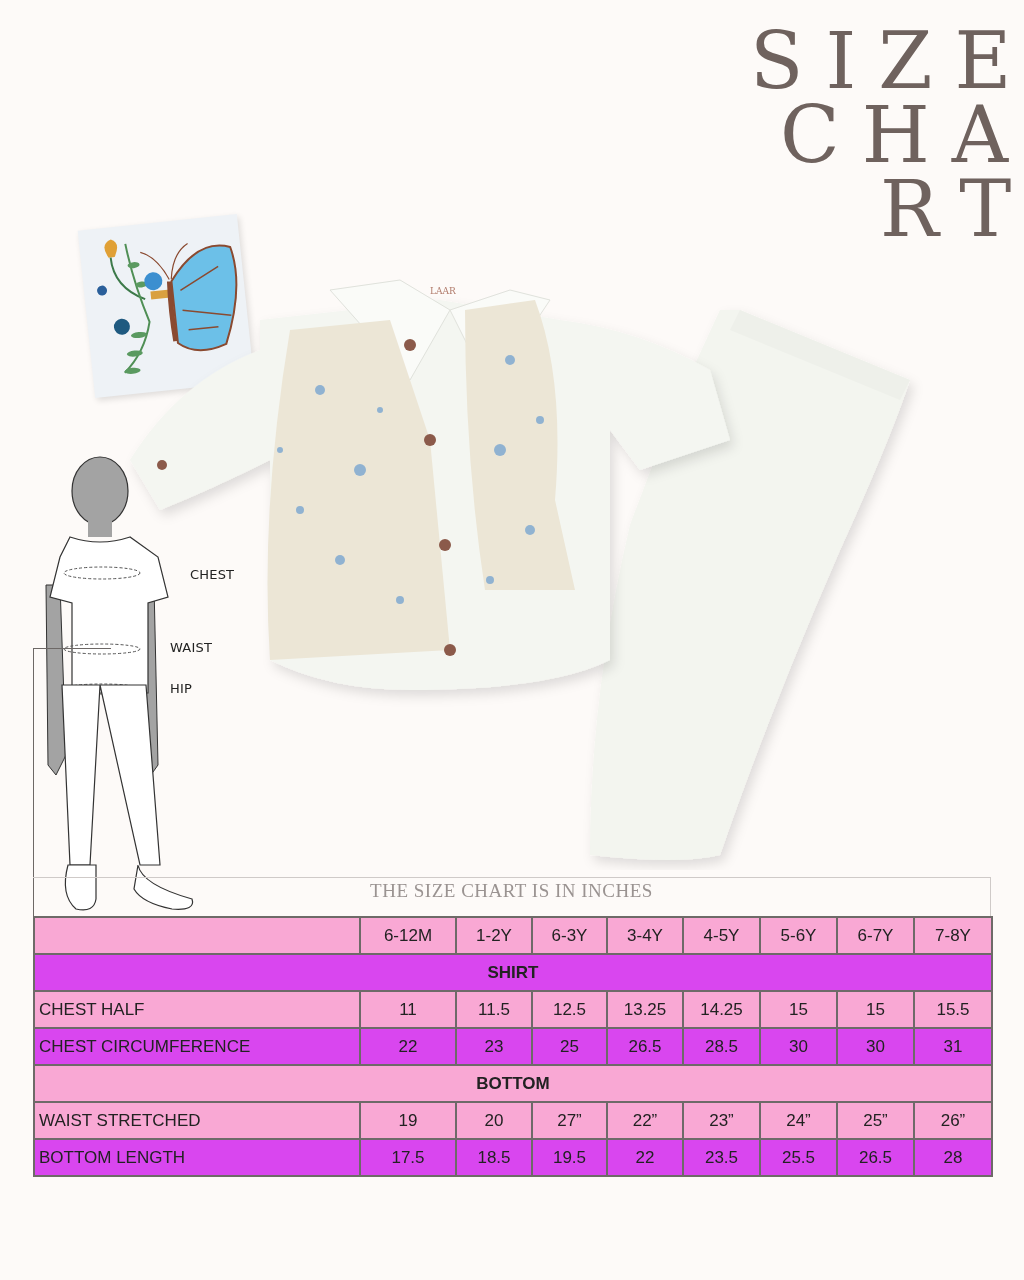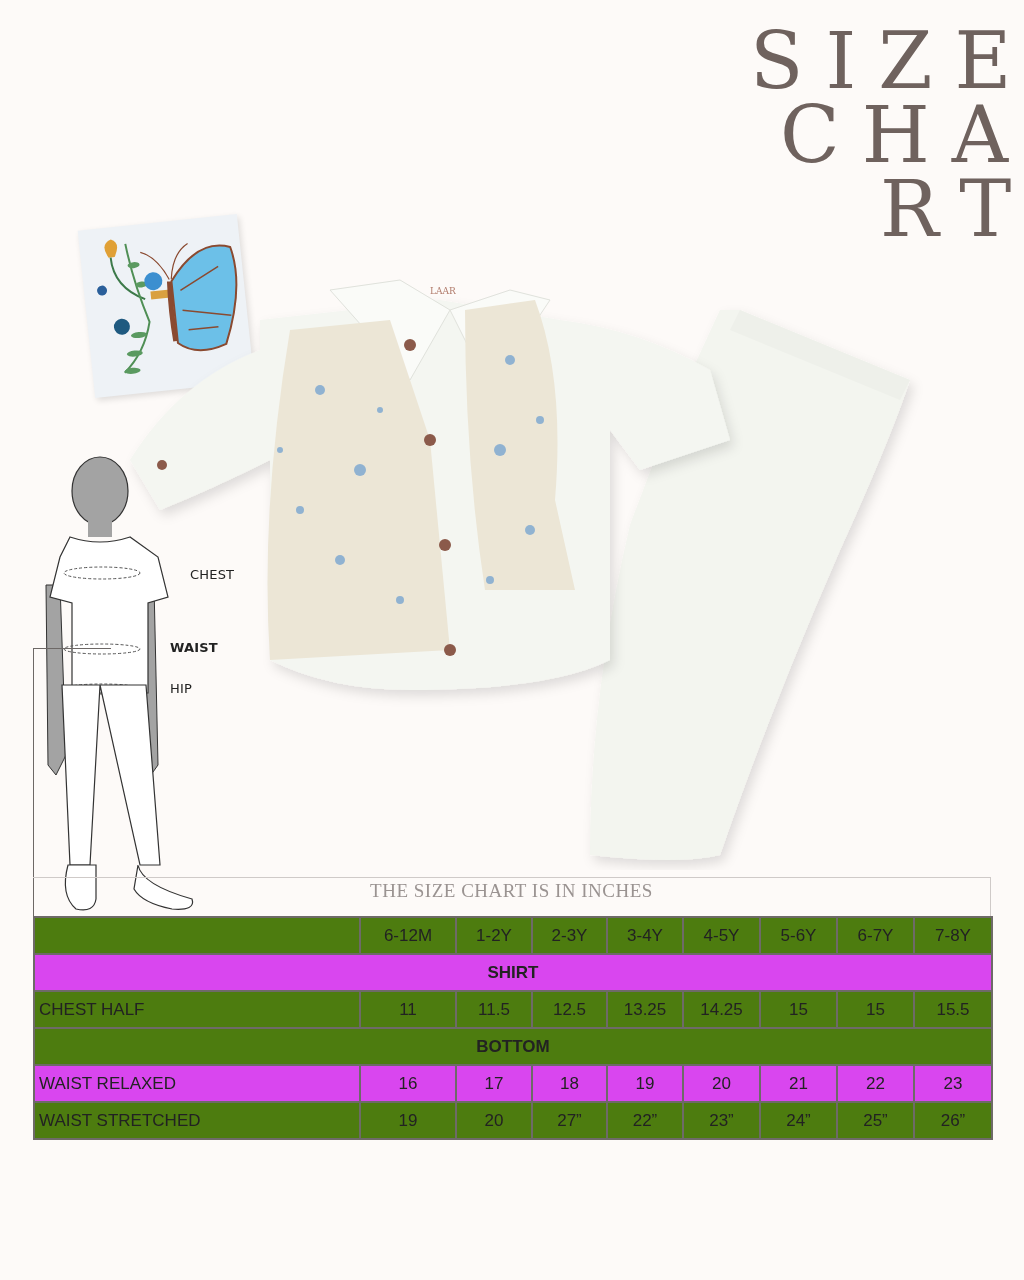--- a/index.html
+++ b/index.html
@@ -45,21 +45,21 @@
 
   table.size {
     position: absolute; left: 33px; top: 916px; width: 958px;
     border-collapse: collapse; table-layout: fixed;
     font-family: "Liberation Sans", sans-serif; font-size: 17px; color: #222;
   }
   table.size td, table.size th {
     border: 2px solid #6e6a68; height: 35px; padding: 0; text-align: center; font-weight: normal;
   }
   table.size td.rowlabel { text-align: left; padding-left: 4px; }
-  tr.gray td, tr.gray th { background: #4d7c0f; }
+  tr.gray td, tr.gray th { background: #f9a8d4; }
   tr.white td, tr.white th { background: #d946ef; }
   td.section { font-weight: bold !important; font-size: 17px; }
 </style>
 </head>
 <body>
 
 <div class="title-line" style="left:750px; top:22px;">SIZE</div>
 <div class="title-line" style="left:780px; top:96px;">CHA</div>
 <div class="title-line" style="left:880px; top:170px;">RT</div>
 
@@ -142,21 +142,21 @@
   <ellipse cx="72" cy="194" rx="38" ry="5" fill="none" stroke="#555" stroke-dasharray="3 2"></ellipse>
   <ellipse cx="72" cy="234" rx="40" ry="5" fill="none" stroke="#555" stroke-dasharray="3 2"></ellipse>
 
   <path d="M32 230 l84 0 l14 180 l-20 0 l-40 -180 l-10 180 l-20 0 z" fill="#fff" stroke="#333" stroke-width="1.2"></path>
 
   <path d="M38 410 q-8 30 8 44 q18 4 20 -10 l0 -34 z" fill="#fff" stroke="#333" stroke-width="1.2"></path>
   <path d="M108 410 q4 20 54 34 q4 12 -20 10 q-30 -6 -38 -20 z" fill="#fff" stroke="#333" stroke-width="1.2"></path>
 </svg>
 
 <div class="label-text" style="left:170px; top:567px;margin-left:20px;">CHEST</div>
-<div class="label-text" style="left:170px; top:640px;font-weight:bold;">WAIST</div>
+<div class="label-text" style="left:170px; top:640px;">WAIST</div>
 <div class="label-text" style="left:170px; top:681px;">HIP</div>
 
 <div class="vline"></div>
 <div class="hline-short"></div>
 
 <div class="caption-frame"></div>
 <div class="caption">THE SIZE CHART IS IN INCHES</div>
 
 <table class="size">
   <colgroup>
@@ -168,60 +168,71 @@
       <col style="width:77px">
       <col style="width:77px">
       <col style="width:77px">
       <col style="width:78px">
   </colgroup>
   <tbody>
       <tr class="gray">
     <th></th>
     <th>6-12M</th>
     <th>1-2Y</th>
-    <th>2-3Y</th>
+    <th>6-3Y</th>
     <th>3-4Y</th>
     <th>4-5Y</th>
     <th>5-6Y</th>
     <th>6-7Y</th>
     <th>7-8Y</th>
   </tr>
   <tr class="white">
     <td colspan="9" class="section">SHIRT</td>
   </tr>
   <tr class="gray">
     <td class="rowlabel">CHEST HALF</td>
     <td>11</td>
     <td>11.5</td>
     <td>12.5</td>
     <td>13.25</td>
     <td>14.25</td>
     <td>15</td>
     <td>15</td>
     <td>15.5</td>
   </tr>
+  <tr class="white">
+    <td class="rowlabel">CHEST CIRCUMFERENCE</td>
+    <td>22</td>
+    <td>23</td>
+    <td>25</td>
+    <td>26.5</td>
+    <td>28.5</td>
+    <td>30</td>
+    <td>30</td>
+    <td>31</td>
+  </tr>
   <tr class="gray">
     <td colspan="9" class="section">BOTTOM</td>
-  </tr>
-  <tr class="white">
-    <td class="rowlabel">WAIST RELAXED</td>
-    <td>16</td>
-    <td>17</td>
-    <td>18</td>
-    <td>19</td>
-    <td>20</td>
-    <td>21</td>
-    <td>22</td>
-    <td>23</td>
   </tr>
   <tr class="gray">
     <td class="rowlabel">WAIST STRETCHED</td>
     <td>19</td>
     <td>20</td>
     <td>27”</td>
     <td>22”</td>
     <td>23”</td>
     <td>24”</td>
     <td>25”</td>
     <td>26”</td>
   </tr>
+  <tr class="white">
+    <td class="rowlabel">BOTTOM LENGTH</td>
+    <td>17.5</td>
+    <td>18.5</td>
+    <td>19.5</td>
+    <td>22</td>
+    <td>23.5</td>
+    <td>25.5</td>
+    <td>26.5</td>
+    <td>28</td>
+  </tr>
 </tbody>
   </table>
 
 </body></html>

